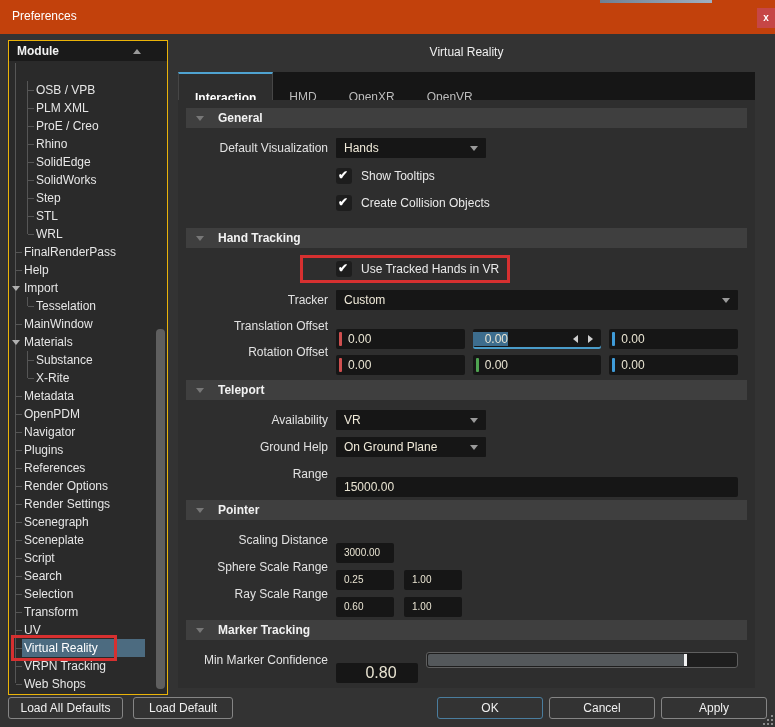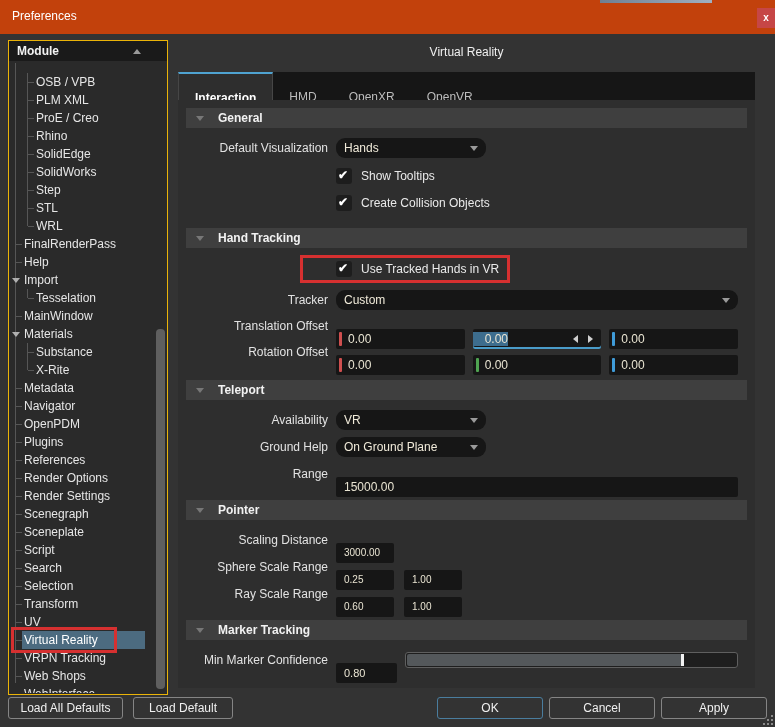--- a/index.html
+++ b/index.html
@@ -10,21 +10,21 @@
   
   .titlebar { position:absolute; left:0; top:0; width:775px; height:34px; background:#c2410c; }
   .titlebar .ttl { position:absolute; left:12px; top:9px; color:#fff; font-size:12px; }
   .bg-edge { position:absolute; left:600px; top:0; width:112px; height:3px; background:linear-gradient(90deg,#6f7f92,#9fb0c2); }
   .close-btn { position:absolute; right:0; top:8px; width:18px; height:20px; background:#c64646; color:#fff; font-size:10px; font-weight:bold; text-align:center; line-height:20px; cursor:pointer; }
 
   
   .sidebar { position:absolute; left:8px; top:40px; width:160px; height:655px; background:#2a2a2a; border:1px solid #eab308; }
   .side-head { position:relative; height:20px; background:#1a1a1a; font-weight:bold; line-height:20px; padding-left:8px; color:#f2f2f2; }
   .tri-up { position:absolute; right:26px; top:8px; width:0; height:0; border-left:4px solid transparent; border-right:4px solid transparent; border-bottom:5px solid #9a9a9a; }
-  .tree { position:relative; height:632px; overflow:hidden; padding-top:12px; }
+  .tree { position:relative; height:632px; overflow:hidden; padding-top:20px; }
   .vline-main { position:absolute; left:6px; top:2px; height:620px; border-left:1px solid #565656; }
   .sub { position:relative; }
   .sub .vline { position:absolute; left:18px; top:0; height:calc(100% - 9px); border-left:1px solid #565656; }
   .ti { position:relative; height:18px; line-height:18px; cursor:pointer; white-space:nowrap; }
   .ti .lbl { position:relative; z-index:1; color:#e6e6e6; }
   .ti.d1 .lbl { padding-left:15px; }
   .ti.d2 .lbl { padding-left:27px; }
   .ti.d1::before { content:''; position:absolute; left:7px; top:0; width:6px; height:9px; border-bottom:1px solid #565656; }
   .ti.d2::before { content:''; position:absolute; left:19px; top:0; width:6px; height:9px; border-bottom:1px solid #565656; }
   .ti.expanded::before { display:none; }
@@ -40,35 +40,35 @@
   .tab { height:28px; line-height:26px; padding:12px 16px; color:#bdbdbd; cursor:pointer; }
   .tab.active { background:#2e2e2e; border-top:2px solid #4fa3d1; border-left:1px solid #464646; border-right:1px solid #464646; color:#fff; font-weight:bold; line-height:24px; }
   .content { position:absolute; left:178px; top:100px; width:577px; height:588px; background:#2e2e2e; padding:8px 8px 0 8px; }
 
   .secbar { position:relative; height:20px; background:#3f3f3f; display:flex; align-items:center; cursor:pointer; }
   .secbar .tri-dn { width:0; height:0; border-left:4px solid transparent; border-right:4px solid transparent; border-top:5px solid #777; margin-left:10px; }
   .secbar .st { font-weight:bold; color:#f2f2f2; margin-left:14px; }
 
   .row { display:flex; align-items:center; height:20px; padding-right:9px; }
   .lab { width:142px; text-align:right; margin-right:8px; color:#e2e2e2; flex:none; }
-  .dd { position:relative; height:20px; background:#161616; border-radius:9px; display:flex; align-items:center; padding:0 22px 0 8px; color:#f0ead9; cursor:pointer; }
+  .dd { position:relative; height:20px; background:#161616; border-radius:1px; display:flex; align-items:center; padding:0 22px 0 8px; color:#f0ead9; cursor:pointer; }
   .dd.w150 { width:150px; }
   .dd.grow { flex:1; }
   .dd-arrow { position:absolute; right:8px; top:8px; width:0; height:0; border-left:4px solid transparent; border-right:4px solid transparent; border-top:5px solid #9a9a9a; }
   .cb { width:16px; height:16px; background:#1d1d1d; border-radius:3px; flex:none; position:relative; cursor:pointer; }
   .cb.checked::after { content:'\2714'; position:absolute; left:2px; top:0px; color:#fff; font-size:12px; font-weight:bold; }
   .cb-lab { margin-left:9px; color:#eaeaea; }
   .field { position:relative; height:20px; background:#161616; border-radius:2px; display:flex; align-items:center; color:#e9e4d2;margin-top:25px; }
   .field .val { padding-left:12px; position:relative; z-index:1; }
   .field.plain .val { padding-left:8px; }
   .accent { position:absolute; left:3px; top:3px; bottom:3px; width:3px; border-radius:1px; }
   .f130 { width:130px; margin-right:8px; }
   .f130:last-child { margin-right:0; }
   .f58 { width:58px; font-size:10px; }
-  .f70 { width:61px; font-size:11px; }
+  .f70 { width:82px; font-size:16px;justify-content:center; }
   .grow { flex:1; }
   .field.focused { box-shadow:inset 0 -2px 0 #4a9cc9; }
   .field.focused .val { background:#3d6d8e; }
   .spin { position:absolute; right:8px; top:6px; width:20px; height:8px; z-index:1; }
   .spin .sl { position:absolute; left:0; top:0; width:0; height:0; border-top:4px solid transparent; border-bottom:4px solid transparent; border-right:5px solid #cfcfcf; }
   .spin .sr { position:absolute; right:0; top:0; width:0; height:0; border-top:4px solid transparent; border-bottom:4px solid transparent; border-left:5px solid #cfcfcf; }
   .red-wrap { display:flex; align-items:center; border:3px solid #d63030; padding:3px 8px 3px 33px; margin-left:-36px; }
   .slider { position:relative; flex:1; height:16px; margin-left:8px; background:#1e1e1e; border:1px solid #5f5f5f; border-radius:3px; cursor:pointer; }
   .slider .fill { position:absolute; left:1px; top:1px; bottom:1px; width:83%; background:#54585b; border-radius:2px; }
   .slider .handle { position:absolute; left:83%; top:1px; bottom:1px; width:3px; background:#f2f2f2; }
@@ -120,22 +120,22 @@
         <div class="ti d2"><span class="lbl">Tesselation</span></div>
       </div>
       <div class="ti d1"><span class="lbl">MainWindow</span></div>
       <div class="ti d1 expanded"><span class="twisty"></span><span class="lbl">Materials</span></div>
       <div class="sub">
         <div class="vline"></div>
         <div class="ti d2"><span class="lbl">Substance</span></div>
         <div class="ti d2"><span class="lbl">X-Rite</span></div>
       </div>
       <div class="ti d1"><span class="lbl">Metadata</span></div>
+      <div class="ti d1"><span class="lbl">OpenPDM</span></div>
       <div class="ti d1"><span class="lbl">Navigator</span></div>
-      <div class="ti d1"><span class="lbl">OpenPDM</span></div>
       <div class="ti d1"><span class="lbl">Plugins</span></div>
       <div class="ti d1"><span class="lbl">References</span></div>
       <div class="ti d1"><span class="lbl">Render Options</span></div>
       <div class="ti d1"><span class="lbl">Render Settings</span></div>
       <div class="ti d1"><span class="lbl">Scenegraph</span></div>
       <div class="ti d1"><span class="lbl">Sceneplate</span></div>
       <div class="ti d1"><span class="lbl">Script</span></div>
       <div class="ti d1"><span class="lbl">Search</span></div>
       <div class="ti d1"><span class="lbl">Selection</span></div>
       <div class="ti d1"><span class="lbl">Transform</span></div>

